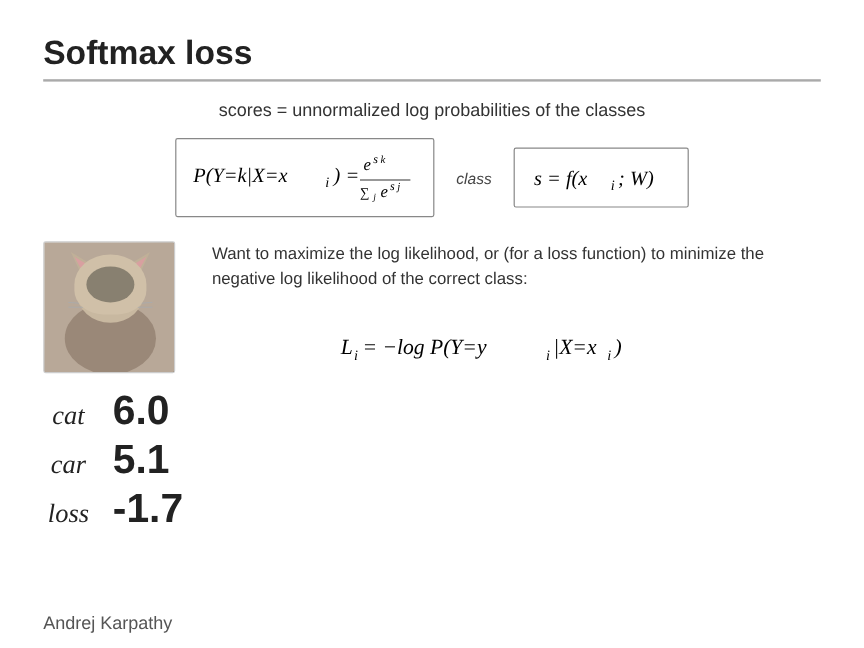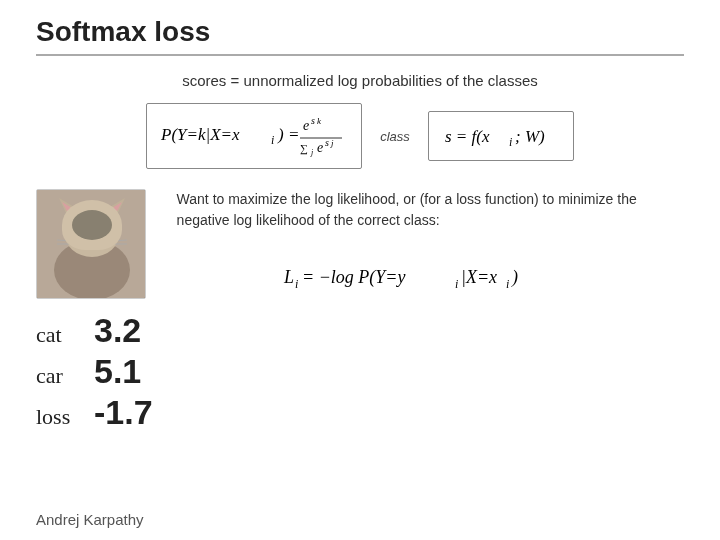--- a/index.html
+++ b/index.html
@@ -9,21 +9,21 @@
       font-family: Arial, sans-serif;
       width: 720px;
       height: 540px;
       overflow: hidden;
       position: relative;
     }
 
     .page {
       width: 720px;
       height: 540px;
-      padding: 16px 36px 16px 36px;
+      padding: 28px 36px 16px 36px;
       position: relative;
     }
 
     .title {
       font-size: 28px;
       font-weight: bold;
       color: #222;
       margin-bottom: 6px;
     }
 
@@ -115,22 +115,23 @@
 
     .score-row {
       display: flex;
       align-items: baseline;
       gap: 16px;
     }
 
     .score-label {
       font-size: 22px;
       color: #222;
+      font-style: italic;
       width: 42px;
-      text-align: left;
+      text-align: center;
       font-family: 'Times New Roman', Times, serif;
     }
 
     .score-value {
       font-size: 34px;
       font-weight: bold;
       color: #222;
       font-family: Arial, sans-serif;
     }
 
@@ -249,21 +250,21 @@
           <line x1="62" y1="52" x2="90" y2="50" stroke="#aaa" stroke-width="0.8"></line>
           <line x1="62" y1="54" x2="90" y2="54" stroke="#aaa" stroke-width="0.8"></line>
 
           <path d="M50,20 Q55,30 60,20" stroke="#908070" stroke-width="1.5" fill="none"></path>
         </svg>
       </div>
 
       <div class="score-table">
         <div class="score-row">
           <span class="score-label">cat</span>
-          <span class="score-value">3.2</span>
+          <span class="score-value">6.0</span>
         </div>
         <div class="score-row">
           <span class="score-label">car</span>
           <span class="score-value">5.1</span>
         </div>
         <div class="score-row">
           <span class="score-label">loss</span>
           <span class="score-value">-1.7</span>
         </div>
       </div>

